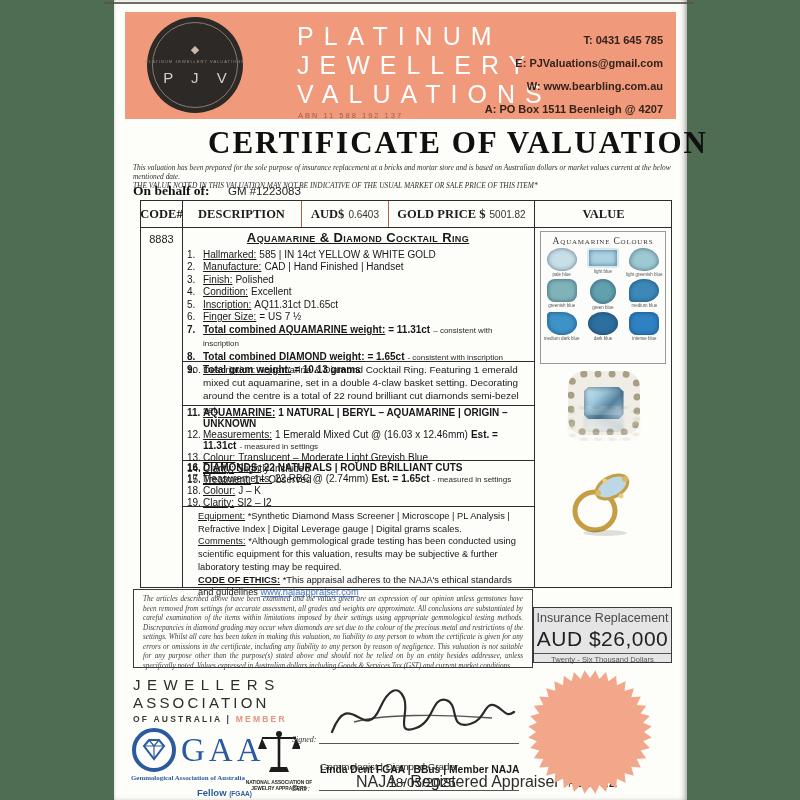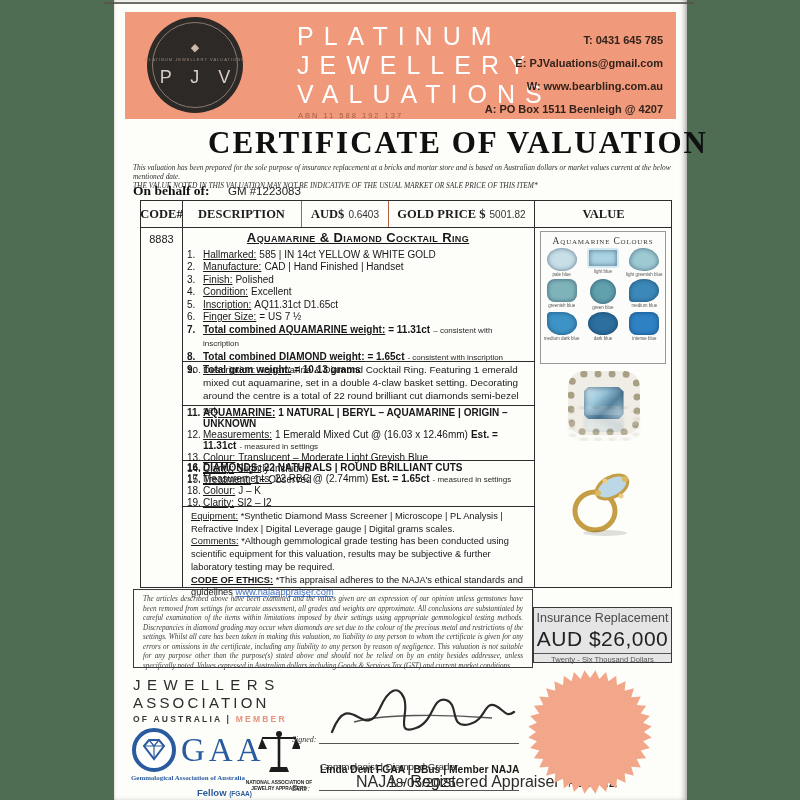--- a/index.html
+++ b/index.html
@@ -6,21 +6,21 @@
   body{width:800px;height:800px;position:relative;background:#4e6d53;font-family:"Liberation Sans",sans-serif;overflow:hidden;}
   .page{position:absolute;left:114px;top:0;width:573px;height:800px;background:#fdfdfa;box-shadow:inset -4px 0 6px -3px rgba(0,0,0,.45), inset 2px 0 3px -2px rgba(0,0,0,.25);}
   .scan-line{position:absolute;left:-10px;top:2px;width:590px;height:2px;background:#57524d;opacity:.85;}
 
   
   .hdr{position:absolute;left:11px;top:12px;width:551px;height:107px;background:#f0997b;}
   .logo{position:absolute;left:22px;top:5px;width:96px;height:96px;border-radius:50%;background:#2d2927;display:flex;flex-direction:column;align-items:center;justify-content:center;}
   .logo .ring{position:absolute;left:5px;top:5px;right:5px;bottom:5px;border:1px solid #8a7a6d;border-radius:50%;}
   .logo .gem-glyph{color:#cbb9a8;font-size:11px;line-height:11px;}
   .logo .arc{color:#9b8b7d;font-size:4px;letter-spacing:1px;margin-top:4px;white-space:nowrap;}
-  .logo .initials{color:#d8cdc4;font-size:18px;letter-spacing:7px;margin-top:5px;padding-left:7px;}
+  .logo .initials{color:#d8cdc4;font-size:15px;letter-spacing:7px;margin-top:5px;padding-left:7px;}
   .brand{position:absolute;left:172px;top:10px;color:#fff;font-size:25px;letter-spacing:10px;line-height:29px;font-weight:400;white-space:nowrap;}
   .abn{position:absolute;left:173px;top:99px;color:rgba(122,62,41,.65);font-size:7.5px;letter-spacing:2px;}
   .contact{position:absolute;right:13px;top:17px;text-align:right;color:#33231b;font-weight:bold;font-size:11px;line-height:23px;}
 
   
   .cert-title{position:absolute;left:0;top:125px;width:688px;text-align:center;font-family:"Liberation Serif",serif;font-weight:bold;font-size:31px;letter-spacing:2px;color:#101010;}
   .intro-disc{position:absolute;left:19px;top:164px;width:545px;font-family:"Liberation Serif",serif;font-style:italic;font-size:7.4px;line-height:8.8px;color:#2f2f2f;}
   .behalf{position:absolute;left:19px;top:181px;}
   .behalf .lbl{font-family:"Liberation Serif",serif;font-weight:bold;font-size:13.5px;color:#111;}
   .behalf .val{font-size:11.5px;color:#222;margin-left:14px;}
@@ -53,21 +53,21 @@
   .it .lbl{text-decoration:underline;}
   .it .mid{margin-left:3px;}
   .it .b{margin-left:3px;font-weight:bold;}
   .it .sm{margin-left:3px;font-size:8px;color:#2a2a2a;}
   .it.strong .lbl,.it.strong .num{font-weight:bold;}
   .it.allbold{font-weight:bold;}
   .grp.gA{height:113px;}
   .grp.gB{height:44px;}
   .grp.gC{height:55px;}
   .grp.gD{height:46px;}
-  .grp.gE{height:83px;font-size:9.3px;line-height:12.7px;color:#17171a;padding:3px 5px 0 9px;}
+  .grp.gE{height:83px;font-size:9.3px;line-height:12.7px;color:#17171a;padding:3px 5px 0 16px;}
   .gE .lbl{text-decoration:underline;}
   .gE .lbl.bold{font-weight:bold;}
   .gE a{color:#4472c4;}
 
   
   .chart-box{position:absolute;left:399px;top:30px;width:126px;height:133px;border:1px solid #9a9a9a;background:#fcfcfa;box-sizing:border-box;}
   .chart-title{margin-top:4px;text-align:center;font-family:"Liberation Serif",serif;font-variant:small-caps;font-size:9.5px;letter-spacing:.8px;color:#3a3a3a;}
   .gem-grid{display:grid;grid-template-columns:repeat(3,1fr);margin-top:2px;row-gap:2px;}
   .gem{display:flex;flex-direction:column;align-items:center;}
   .gem .stone{width:30px;height:23px;box-shadow:inset 0 0 5px rgba(0,30,60,.55);}

